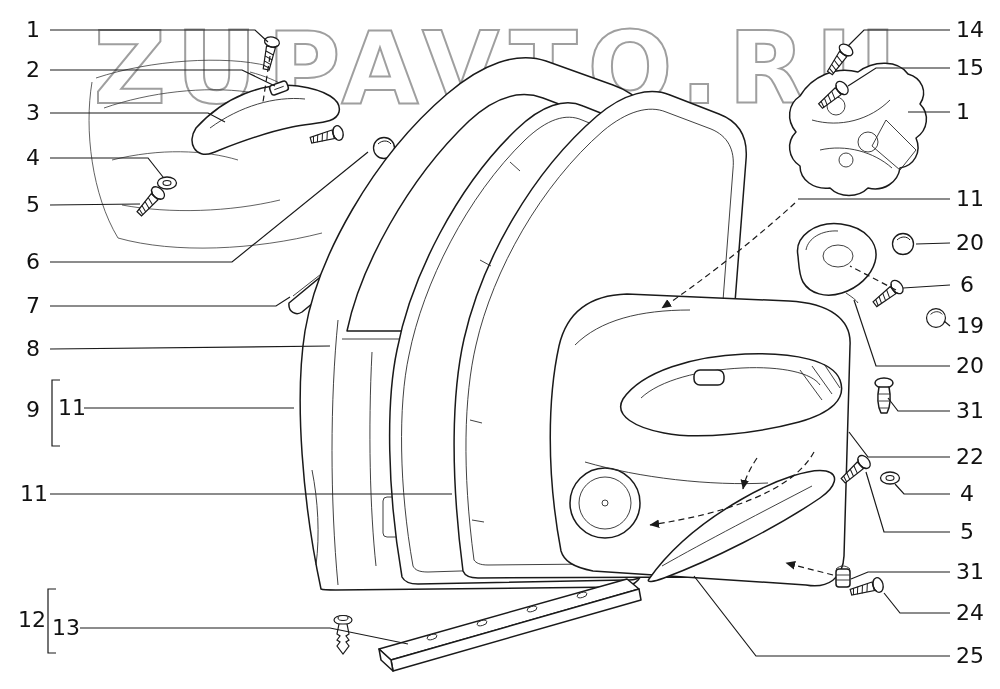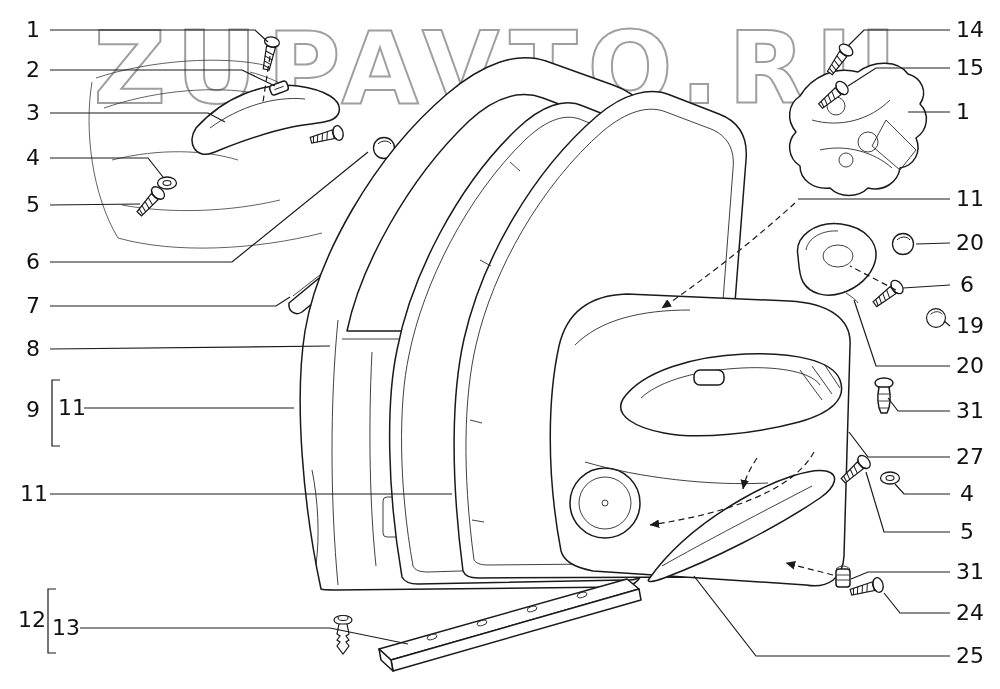--- a/index.html
+++ b/index.html
@@ -259,20 +259,20 @@
 
   <div class="callout" style="left:956px;top:18px">14</div>
   <div class="callout" style="left:956px;top:56px">15</div>
   <div class="callout" style="left:956px;top:100px">1</div>
   <div class="callout" style="left:956px;top:187px">11</div>
   <div class="callout" style="left:956px;top:231px">20</div>
   <div class="callout" style="left:960px;top:273px">6</div>
   <div class="callout" style="left:956px;top:314px">19</div>
   <div class="callout" style="left:956px;top:354px">20</div>
   <div class="callout" style="left:956px;top:399px">31</div>
-  <div class="callout" style="left:956px;top:445px">27</div>
+  <div class="callout" style="left:956px;top:445px">22</div>
   <div class="callout" style="left:960px;top:482px">4</div>
   <div class="callout" style="left:960px;top:520px">5</div>
   <div class="callout" style="left:956px;top:560px">31</div>
   <div class="callout" style="left:956px;top:601px">24</div>
   <div class="callout" style="left:956px;top:644px">25</div>
 
 </div>
 
 </body></html>

